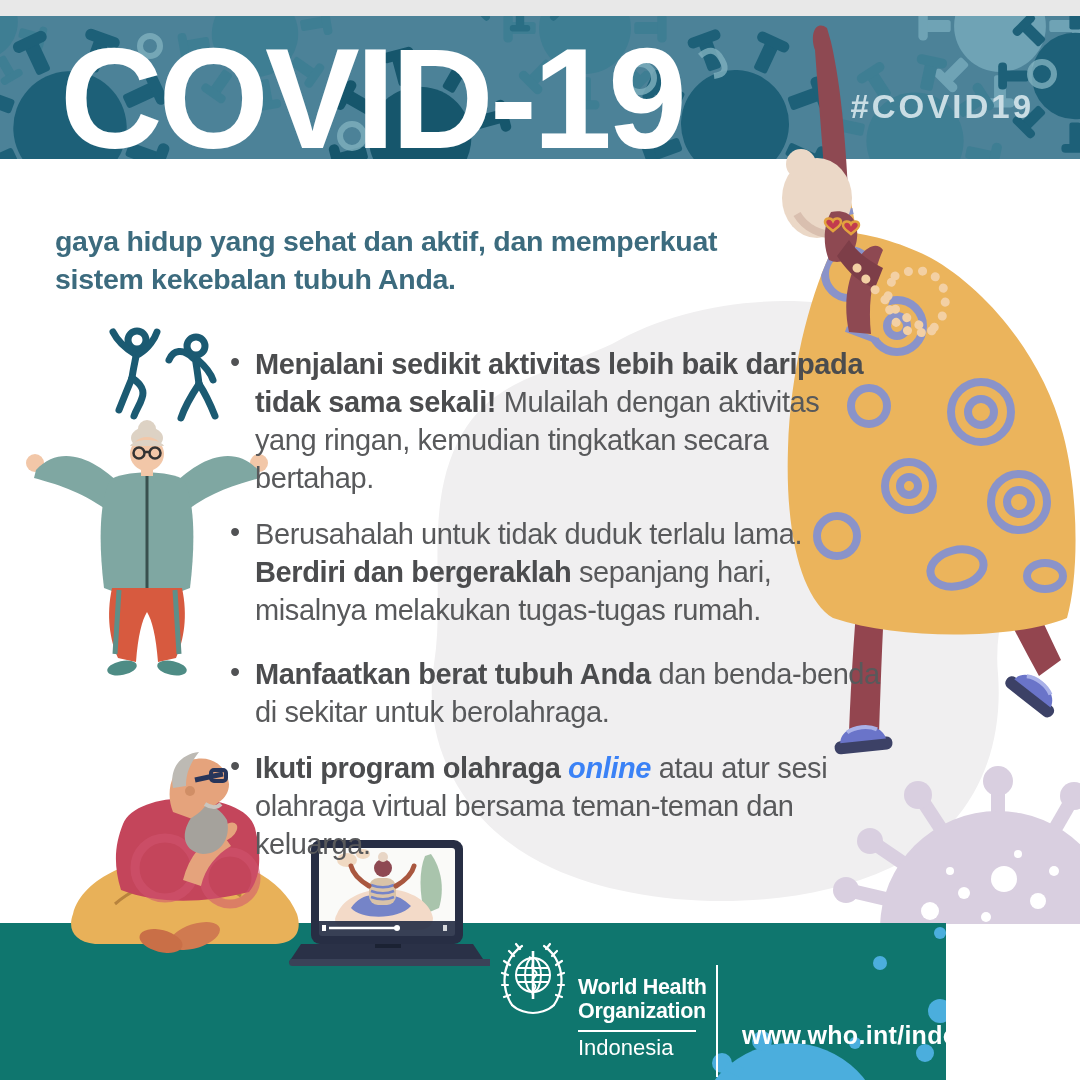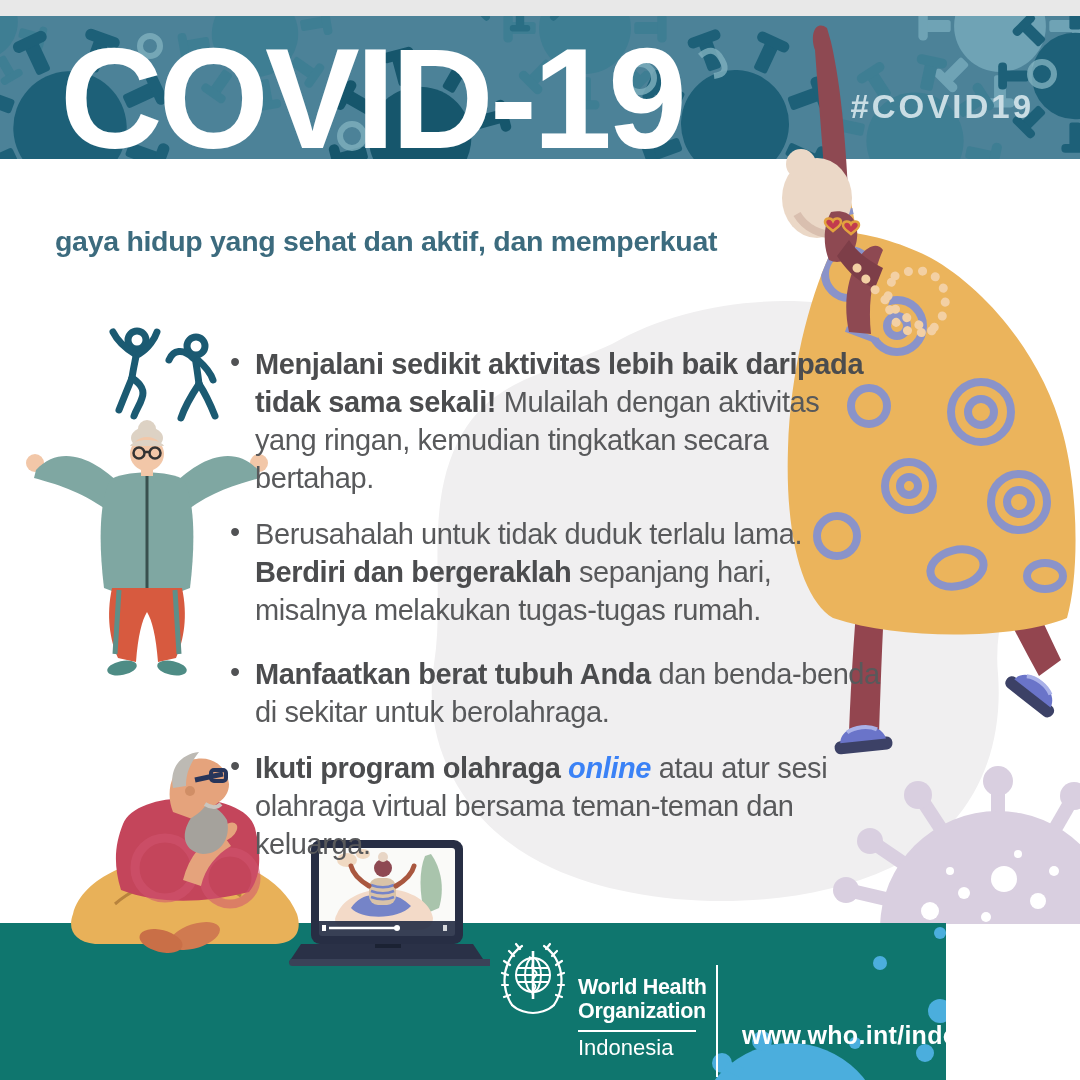--- a/index.html
+++ b/index.html
@@ -166,20 +166,21 @@
       <path d="M700,40 q14,-12 22,4 q8,14 -8,16"></path>
     </g>
   </svg>
 
   <div class="abs big-title">COVID-19</div>
   <div class="abs hashtag">#COVID19</div>
 
 
   <div class="abs intro">
     <div>gaya hidup yang sehat dan aktif, dan memperkuat</div>
+    <div>sistem kekebalan tubuh Anda.</div>
   </div>
 
   <svg class="abs section-icon" width="138" height="104" viewBox="0 0 138 104">
     <g fill="none" stroke="#1B5A72" stroke-width="7" stroke-linecap="round" stroke-linejoin="round">
       <circle cx="40" cy="14" r="9"></circle>
       <path d="M40,25 C38,36 36,44 35,52"></path>
       <path d="M38,28 C28,22 20,14 16,6"></path>
       <path d="M42,28 C52,22 58,12 60,6"></path>
       <path d="M35,52 C30,64 26,74 22,84"></path>
       <path d="M35,52 C44,58 48,64 45,72 C43,79 39,84 37,90"></path>

